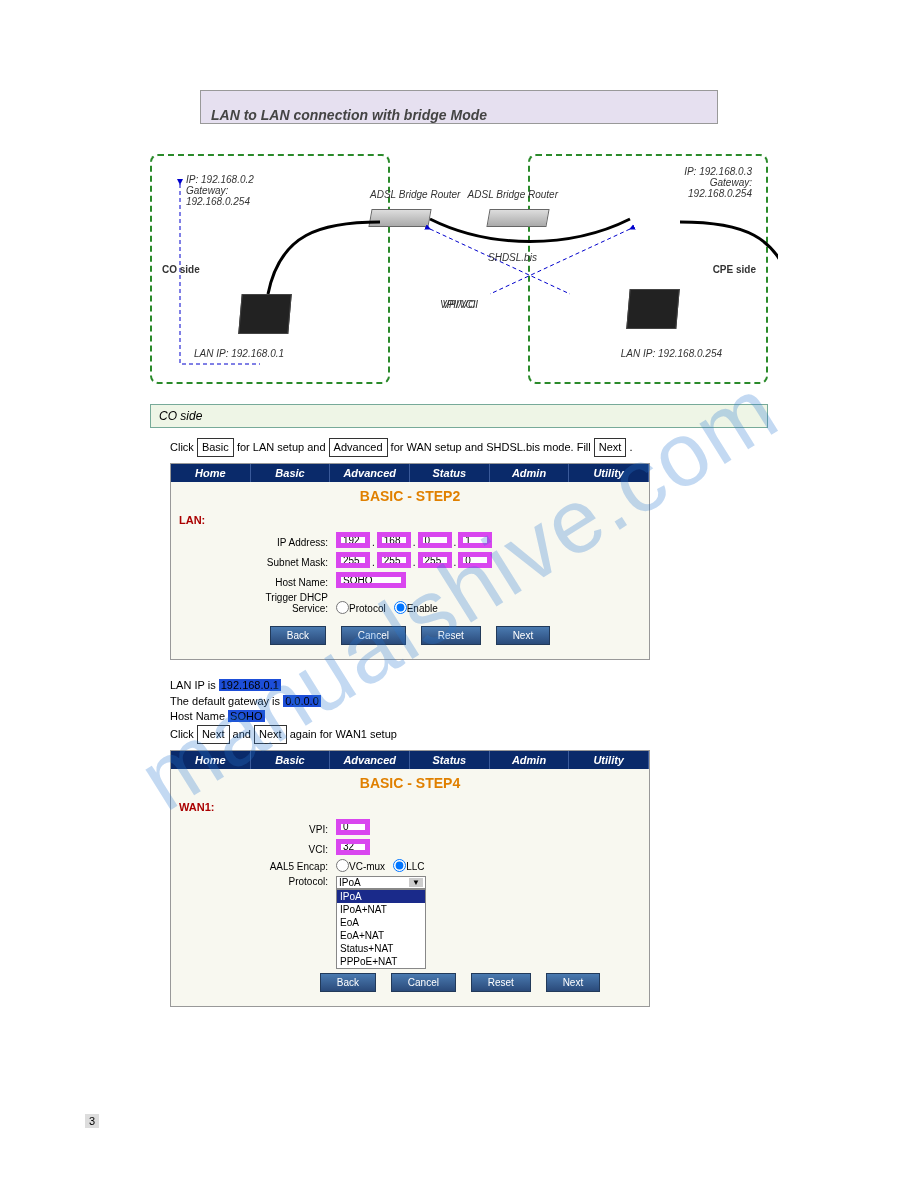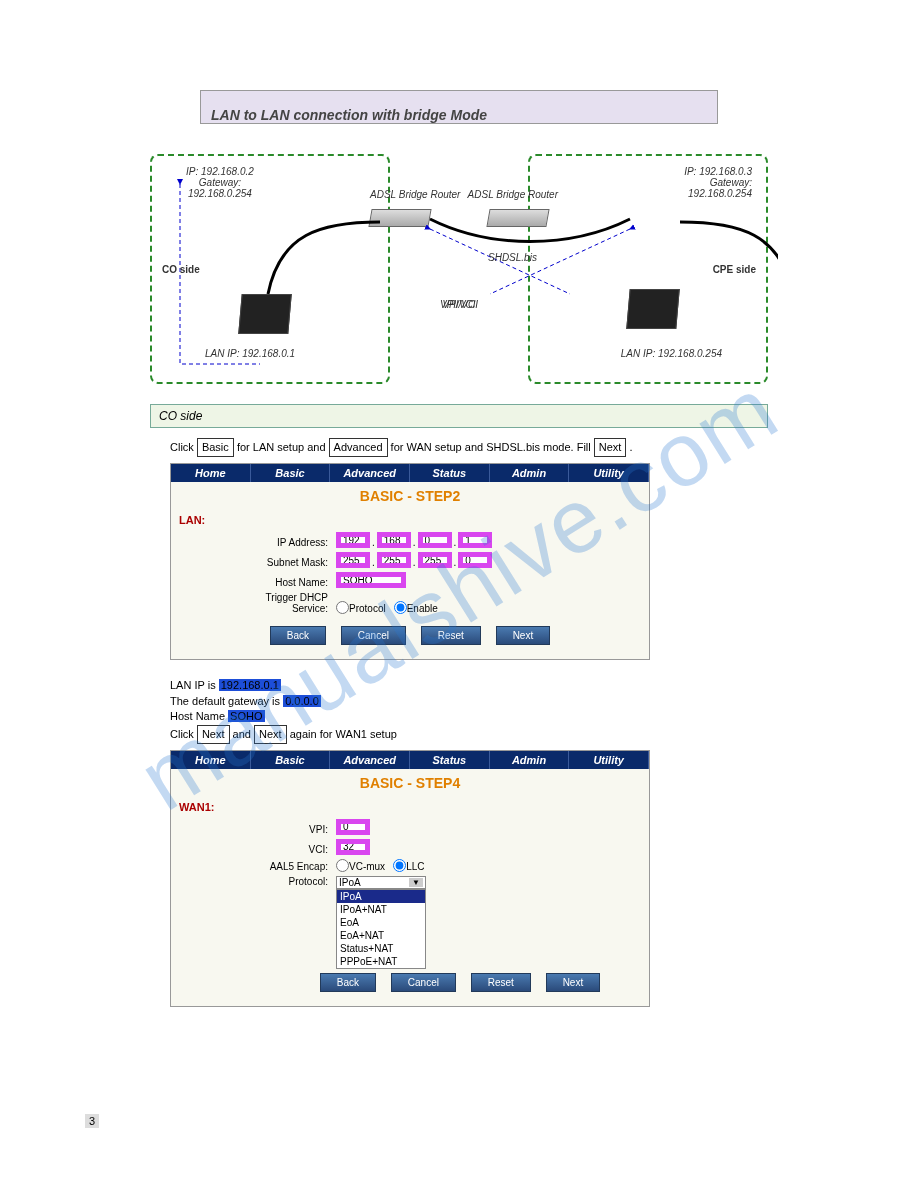--- a/index.html
+++ b/index.html
@@ -205,29 +205,29 @@
         <marker id="arr" markerWidth="8" markerHeight="8" refX="5" refY="3" orient="auto">
           <path d="M0,0 L6,3 L0,6 Z" fill="#0000cc"></path>
         </marker>
       </defs>
       <path d="M 40 40 L 40 220 L 120 220" stroke="#0000cc" stroke-width="1" stroke-dasharray="4 3" fill="none" marker-start="url(#arr)"></path>
       <path d="M 740 40 L 740 220 L 660 220" stroke="#0000cc" stroke-width="1" stroke-dasharray="4 3" fill="none" marker-start="url(#arr)"></path>
       <path d="M 290 85 L 430 150" stroke="#0000cc" stroke-width="1" stroke-dasharray="4 3" fill="none" marker-start="url(#arr)"></path>
       <path d="M 490 85 L 350 150" stroke="#0000cc" stroke-width="1" stroke-dasharray="4 3" fill="none" marker-start="url(#arr)"></path>
     </svg>
 
-    <div class="dlabel" style="left:46px; top:22px; white-space:pre;text-align:center;">IP: 192.168.0.2
+    <div class="dlabel" style="left:46px; top:30px; white-space:pre;">IP: 192.168.0.2
 Gateway:
 192.168.0.254</div>
     <div class="dlabel" style="right:26px; top:22px; white-space:pre; text-align:right;">IP: 192.168.0.3
 Gateway:
 192.168.0.254</div>
     <div class="dlabel" style="left:230px; top:45px;">ADSL Bridge Router</div>
     <div class="dlabel" style="right:220px; top:45px;">ADSL Bridge Router</div>
-    <div class="dlabel" style="left:65px; top:204px;">LAN IP: 192.168.0.1</div>
+    <div class="dlabel" style="left:54px; top:204px;">LAN IP: 192.168.0.1</div>
     <div class="dlabel" style="right:56px; top:204px;">LAN IP: 192.168.0.254</div>
     <div class="dlabel" style="left:300px; top:155px;">VPI/VCI</div>
     <div class="dlabel" style="right:300px; top:155px;">VPI/VCI</div>
     <div class="dlabel" style="left:348px; top:108px;">SHDSL.bis</div>
     <div class="dlabel" style="left:22px; top:120px; font-weight:bold; font-style:normal;">CO side</div>
     <div class="dlabel" style="right:22px; top:120px; font-weight:bold; font-style:normal;">CPE side</div>
   </div>
 
   <div class="step-box">
     <span>CO side</span>

